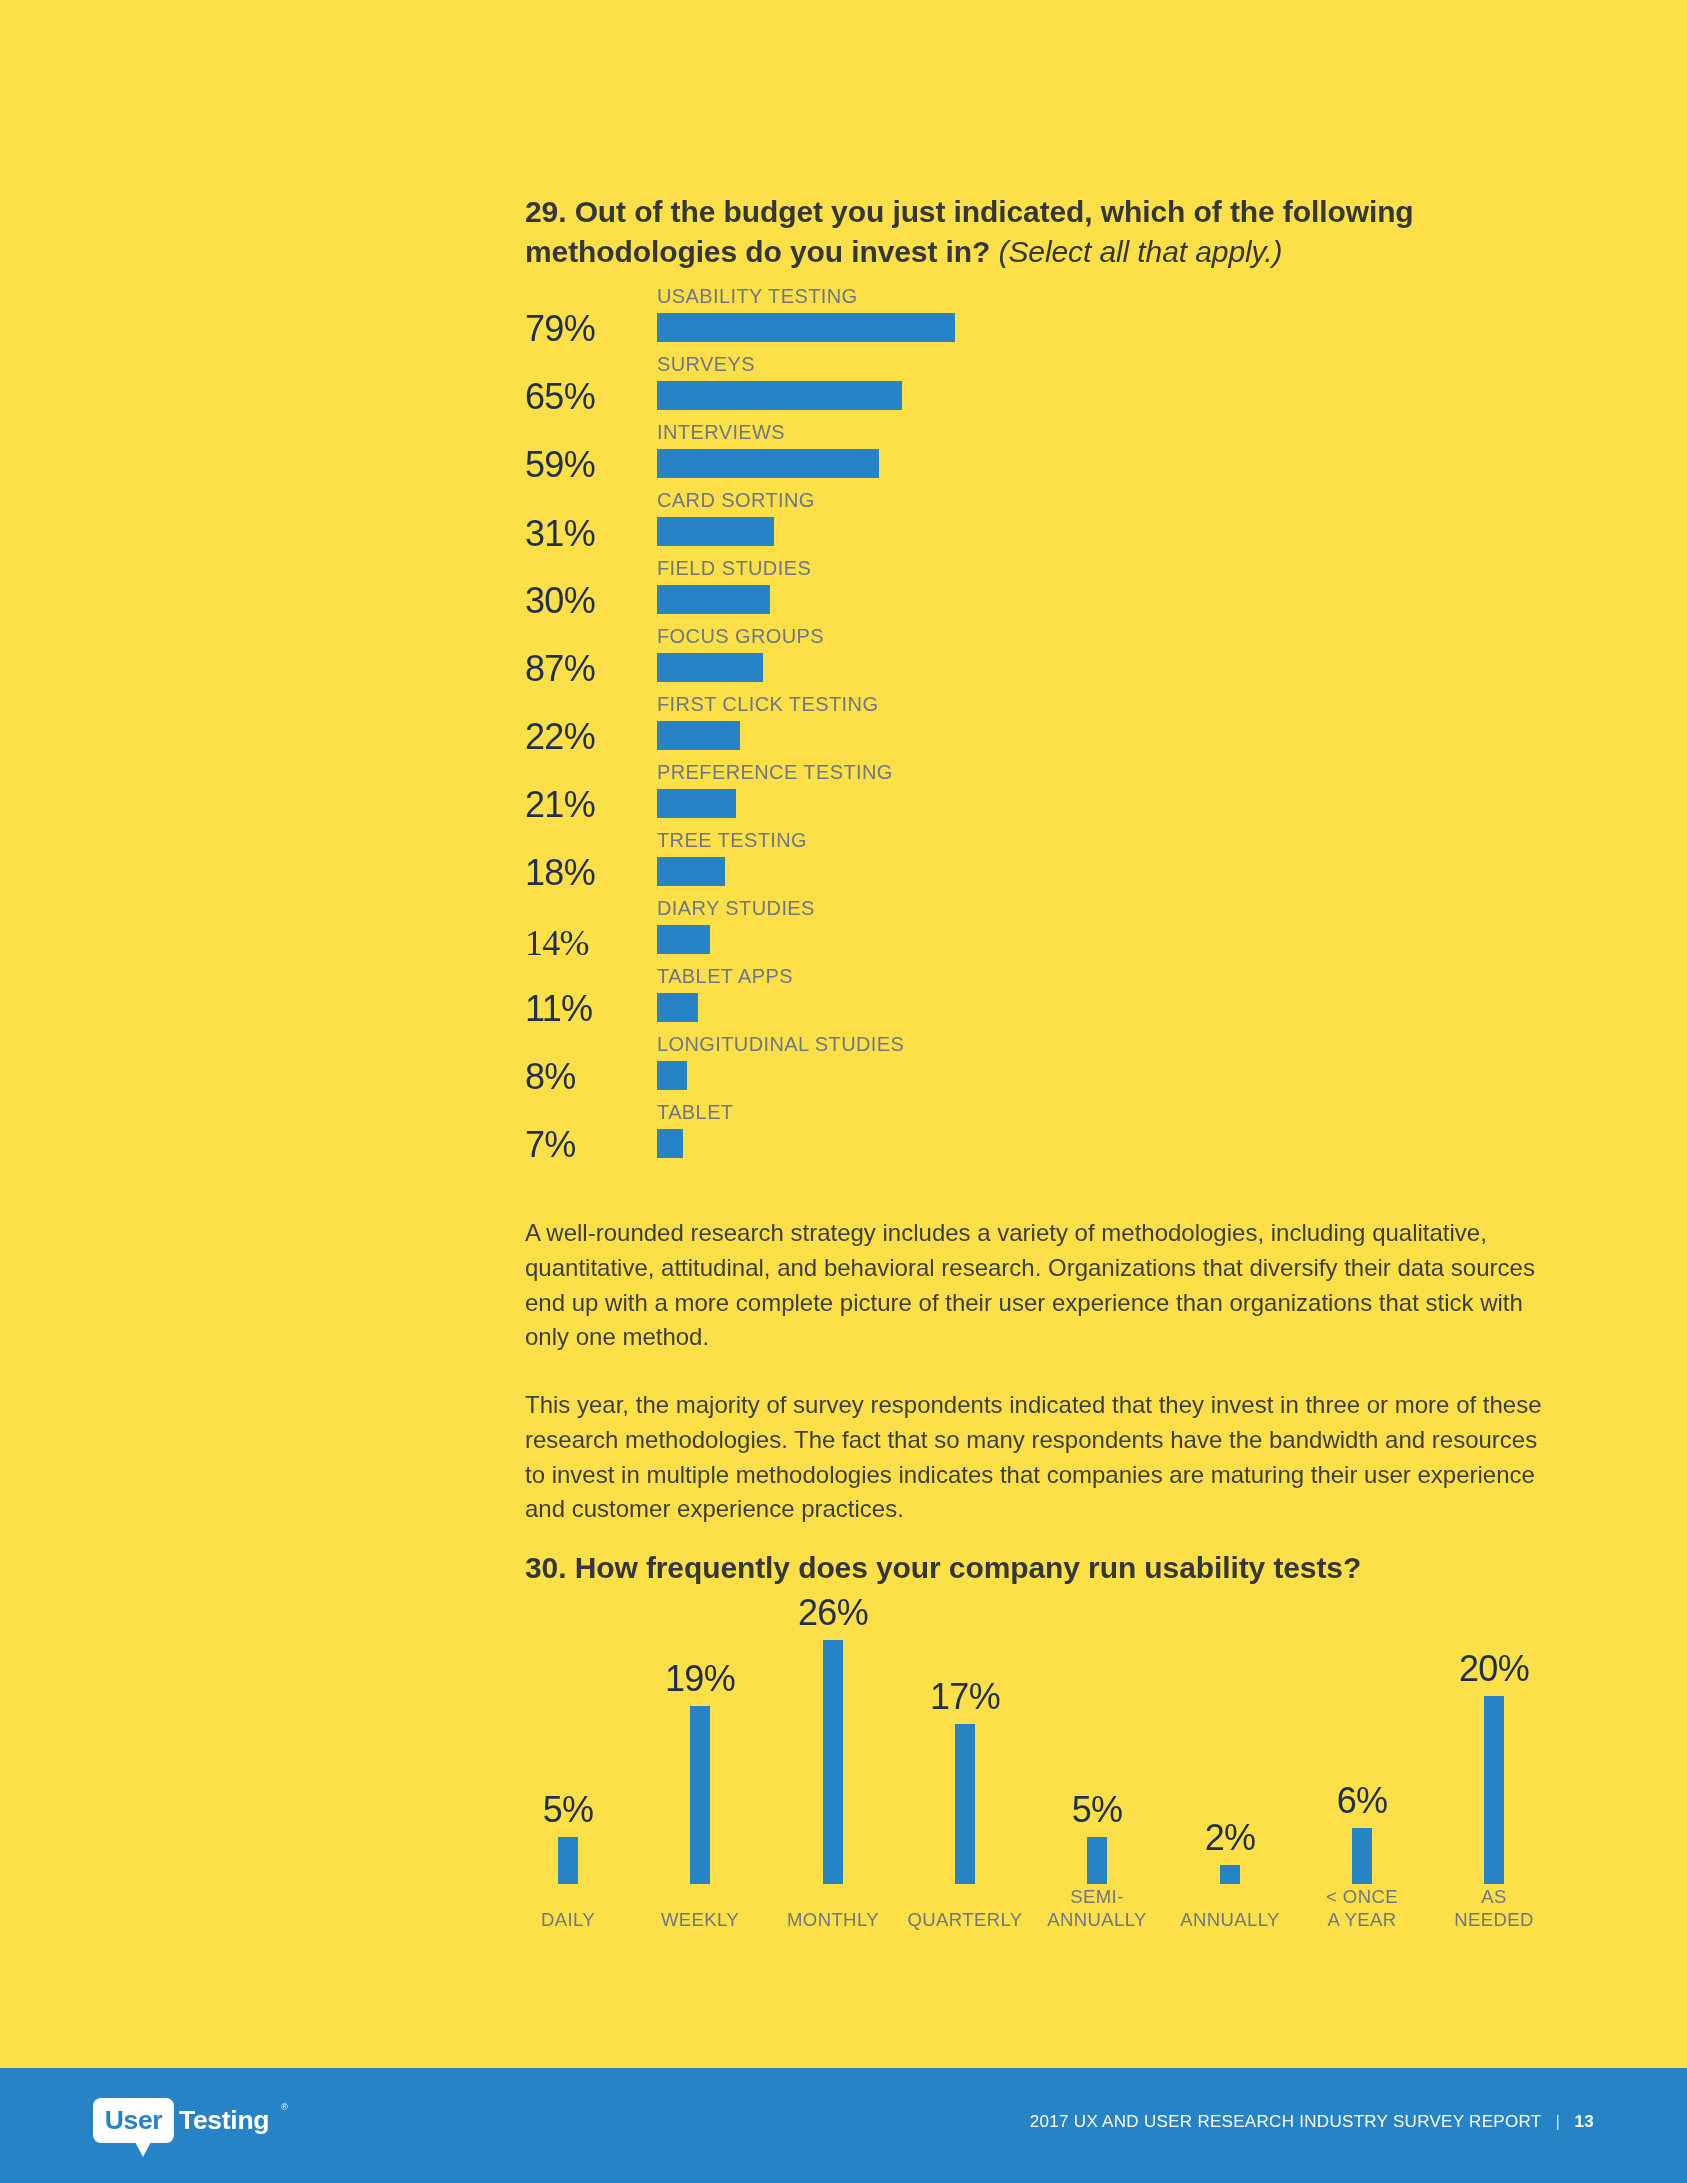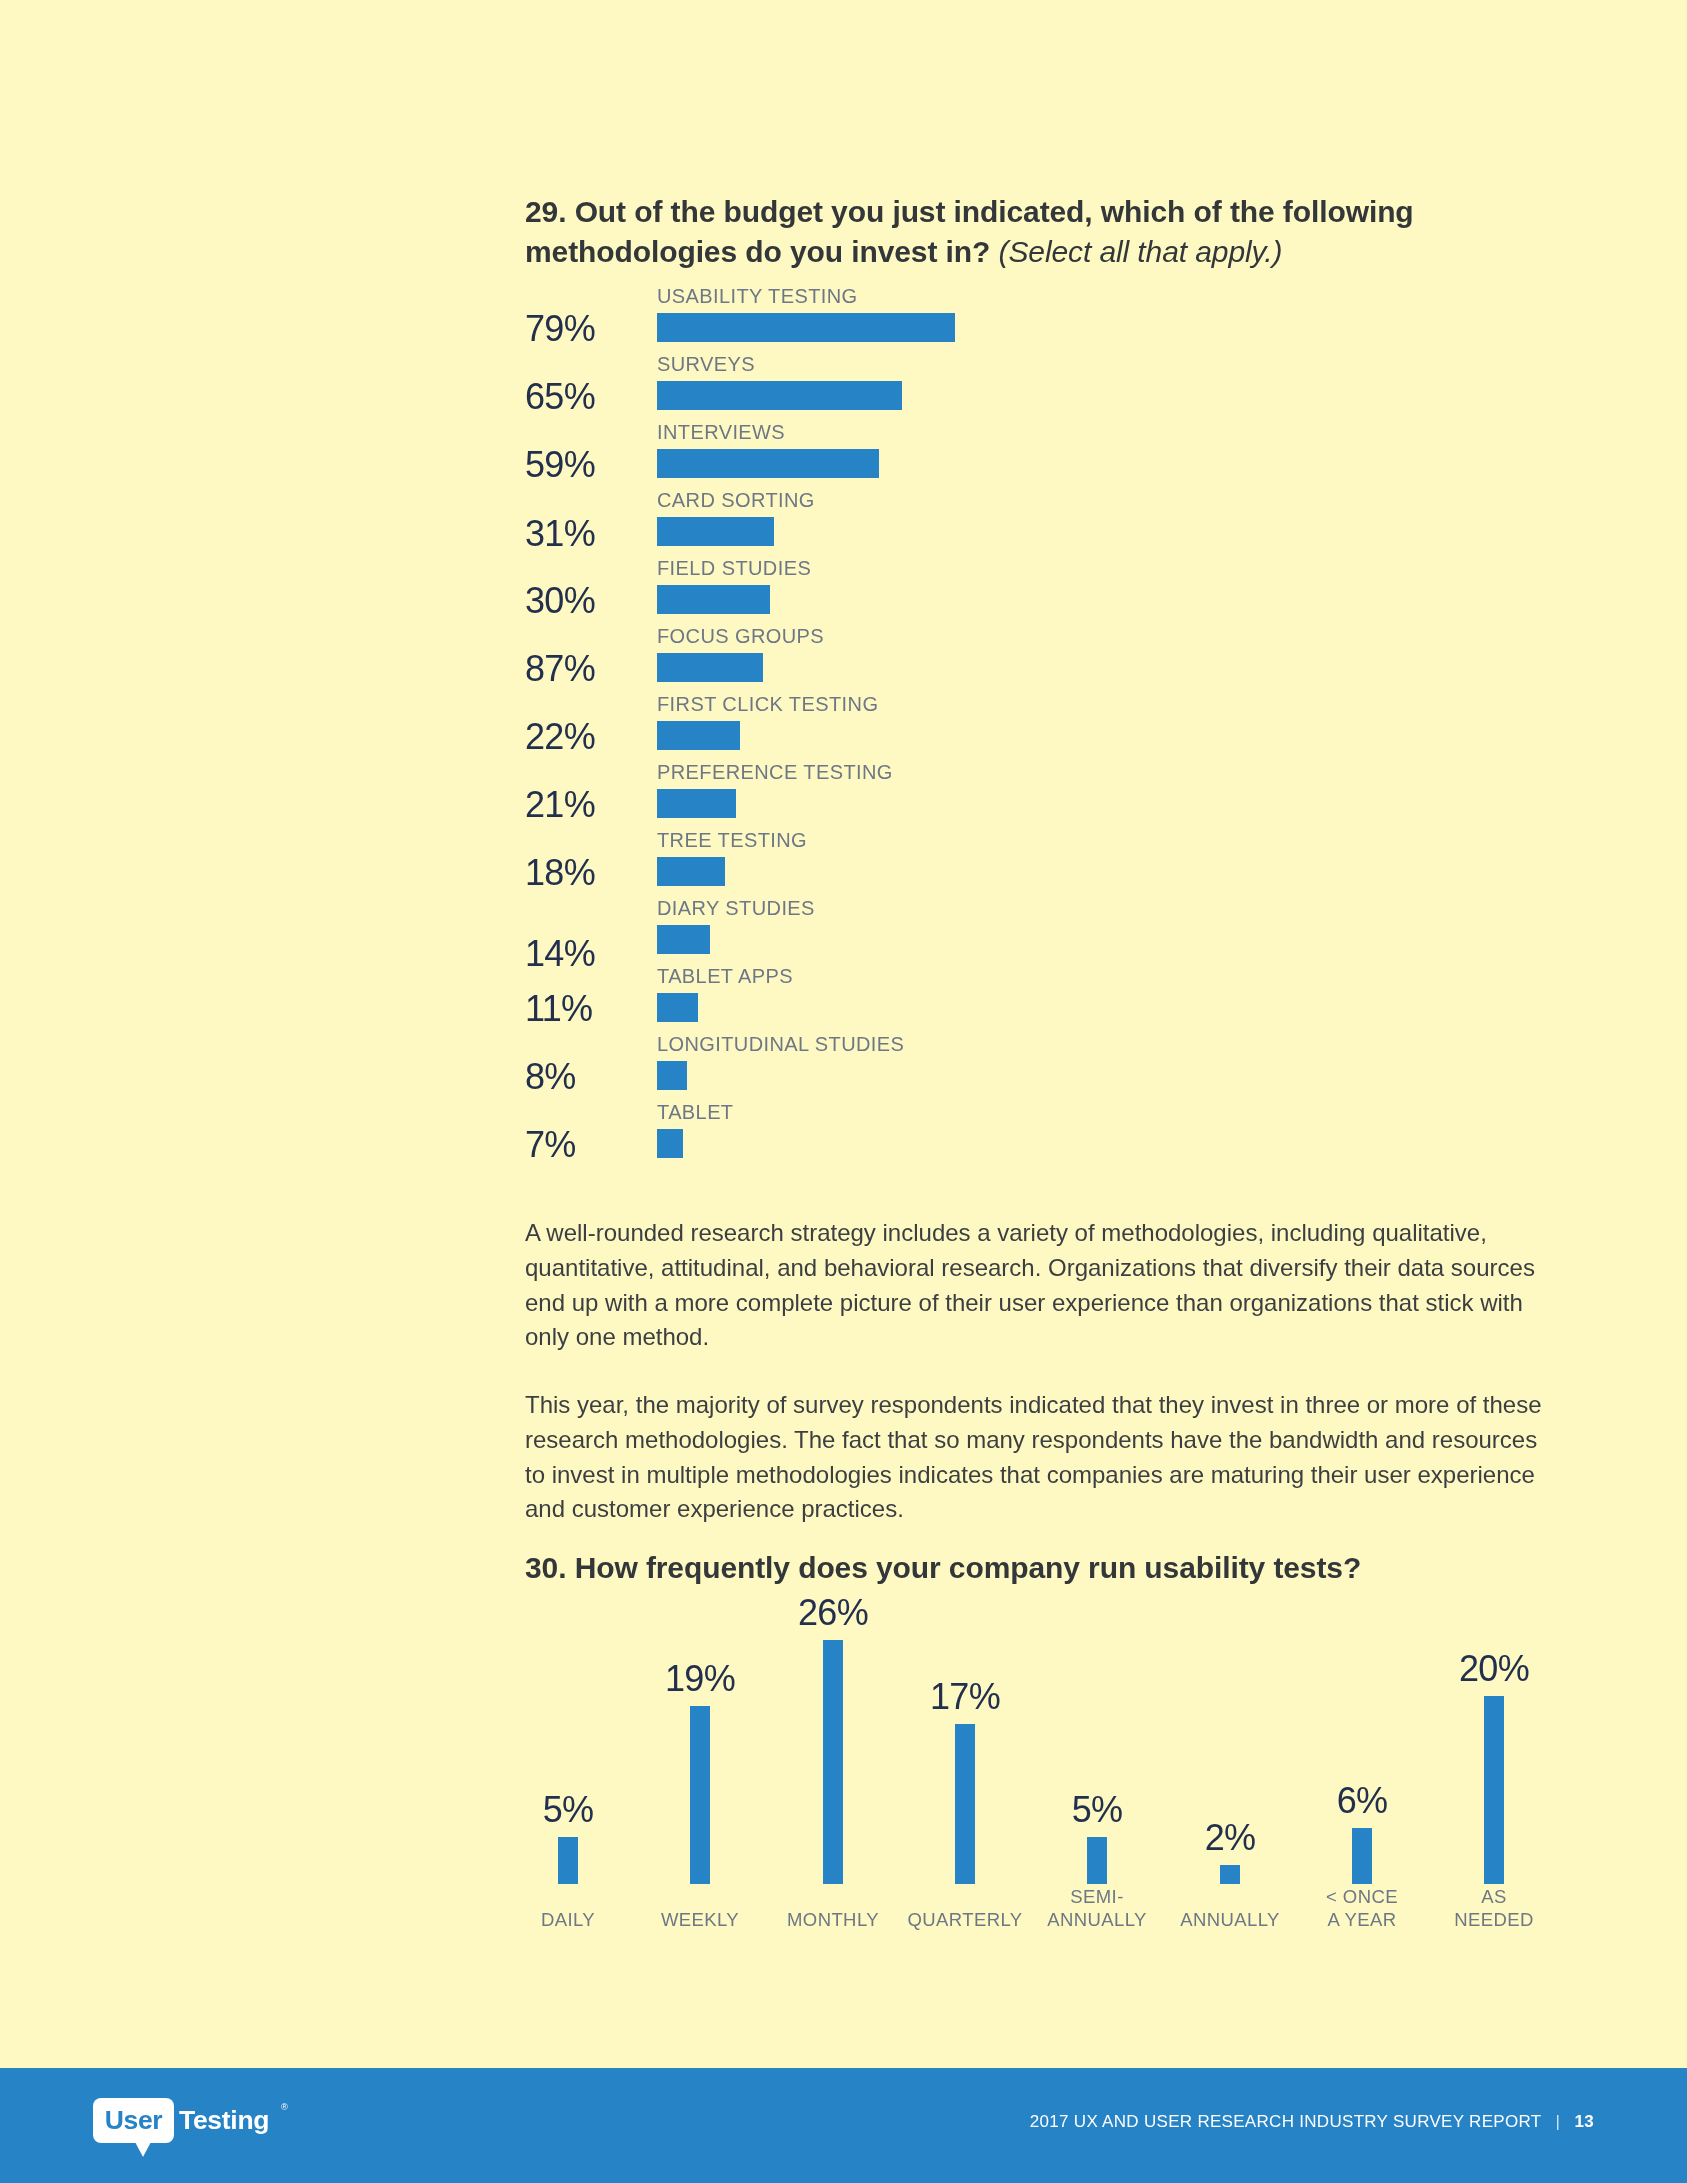--- a/index.html
+++ b/index.html
@@ -11,21 +11,21 @@
     width: 1687px;
     height: 2183px;
     position: relative;
     font-family: "Liberation Sans", sans-serif;
     overflow: hidden;
   }
 
   .page {
     position: absolute;
     inset: 0;
-    background: #fef9c3;
+    background: #fde047;
   }
 
   
   .content {
     position: absolute;
     left: 525px;
     top: 0;
     width: 1032px;
   }
 
@@ -290,21 +290,21 @@
           <div class="hrow-pct" style="top: 25px;">21%</div>
           <div class="hrow-label">PREFERENCE TESTING</div>
           <div class="hrow-bar" style="width: 79px; background: rgb(38, 131, 198);"></div>
         </div>
         <div class="hrow">
           <div class="hrow-pct" style="top: 25px;">18%</div>
           <div class="hrow-label">TREE TESTING</div>
           <div class="hrow-bar" style="width: 68px; background: rgb(38, 131, 198);"></div>
         </div>
         <div class="hrow">
-          <div class="hrow-pct" style="top: 38px;">14%</div>
+          <div class="hrow-pct" style="top: 27px; font-family: Liberation Serif, serif;">14%</div>
           <div class="hrow-label">DIARY STUDIES</div>
           <div class="hrow-bar" style="width: 53px; background: rgb(38, 131, 198);"></div>
         </div>
         <div class="hrow">
           <div class="hrow-pct" style="top: 25px;">11%</div>
           <div class="hrow-label">TABLET APPS</div>
           <div class="hrow-bar" style="width: 41px; background: rgb(38, 131, 198);"></div>
         </div>
         <div class="hrow">
           <div class="hrow-pct" style="top: 25px;">8%</div>

